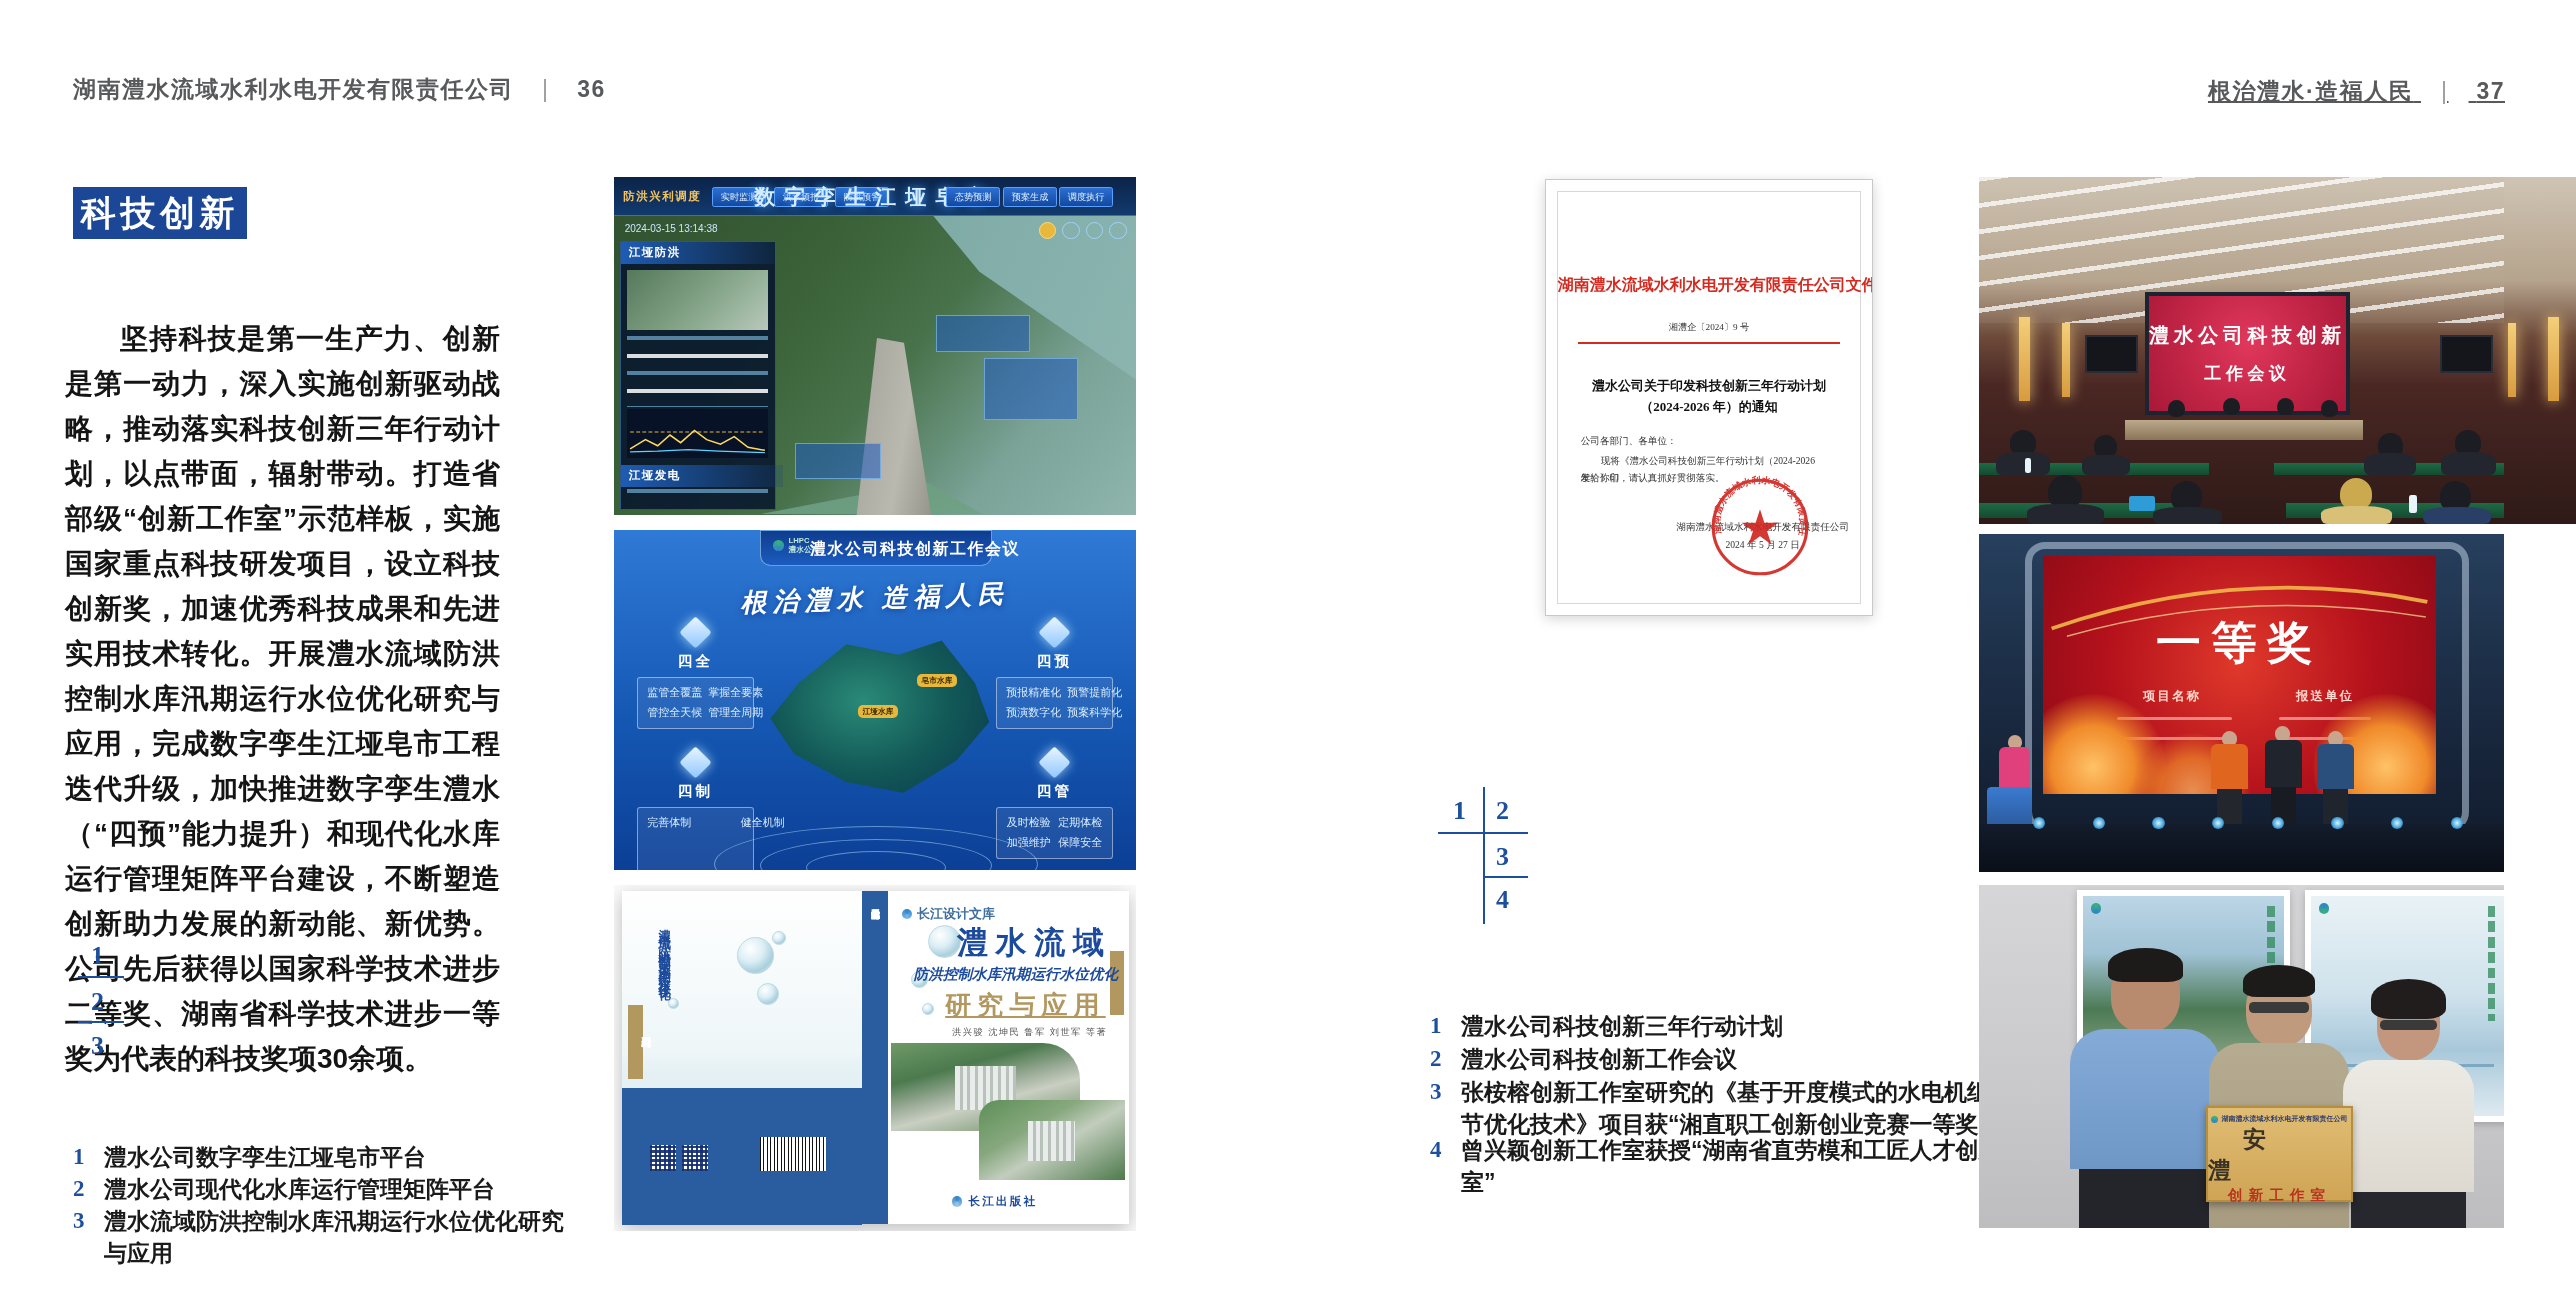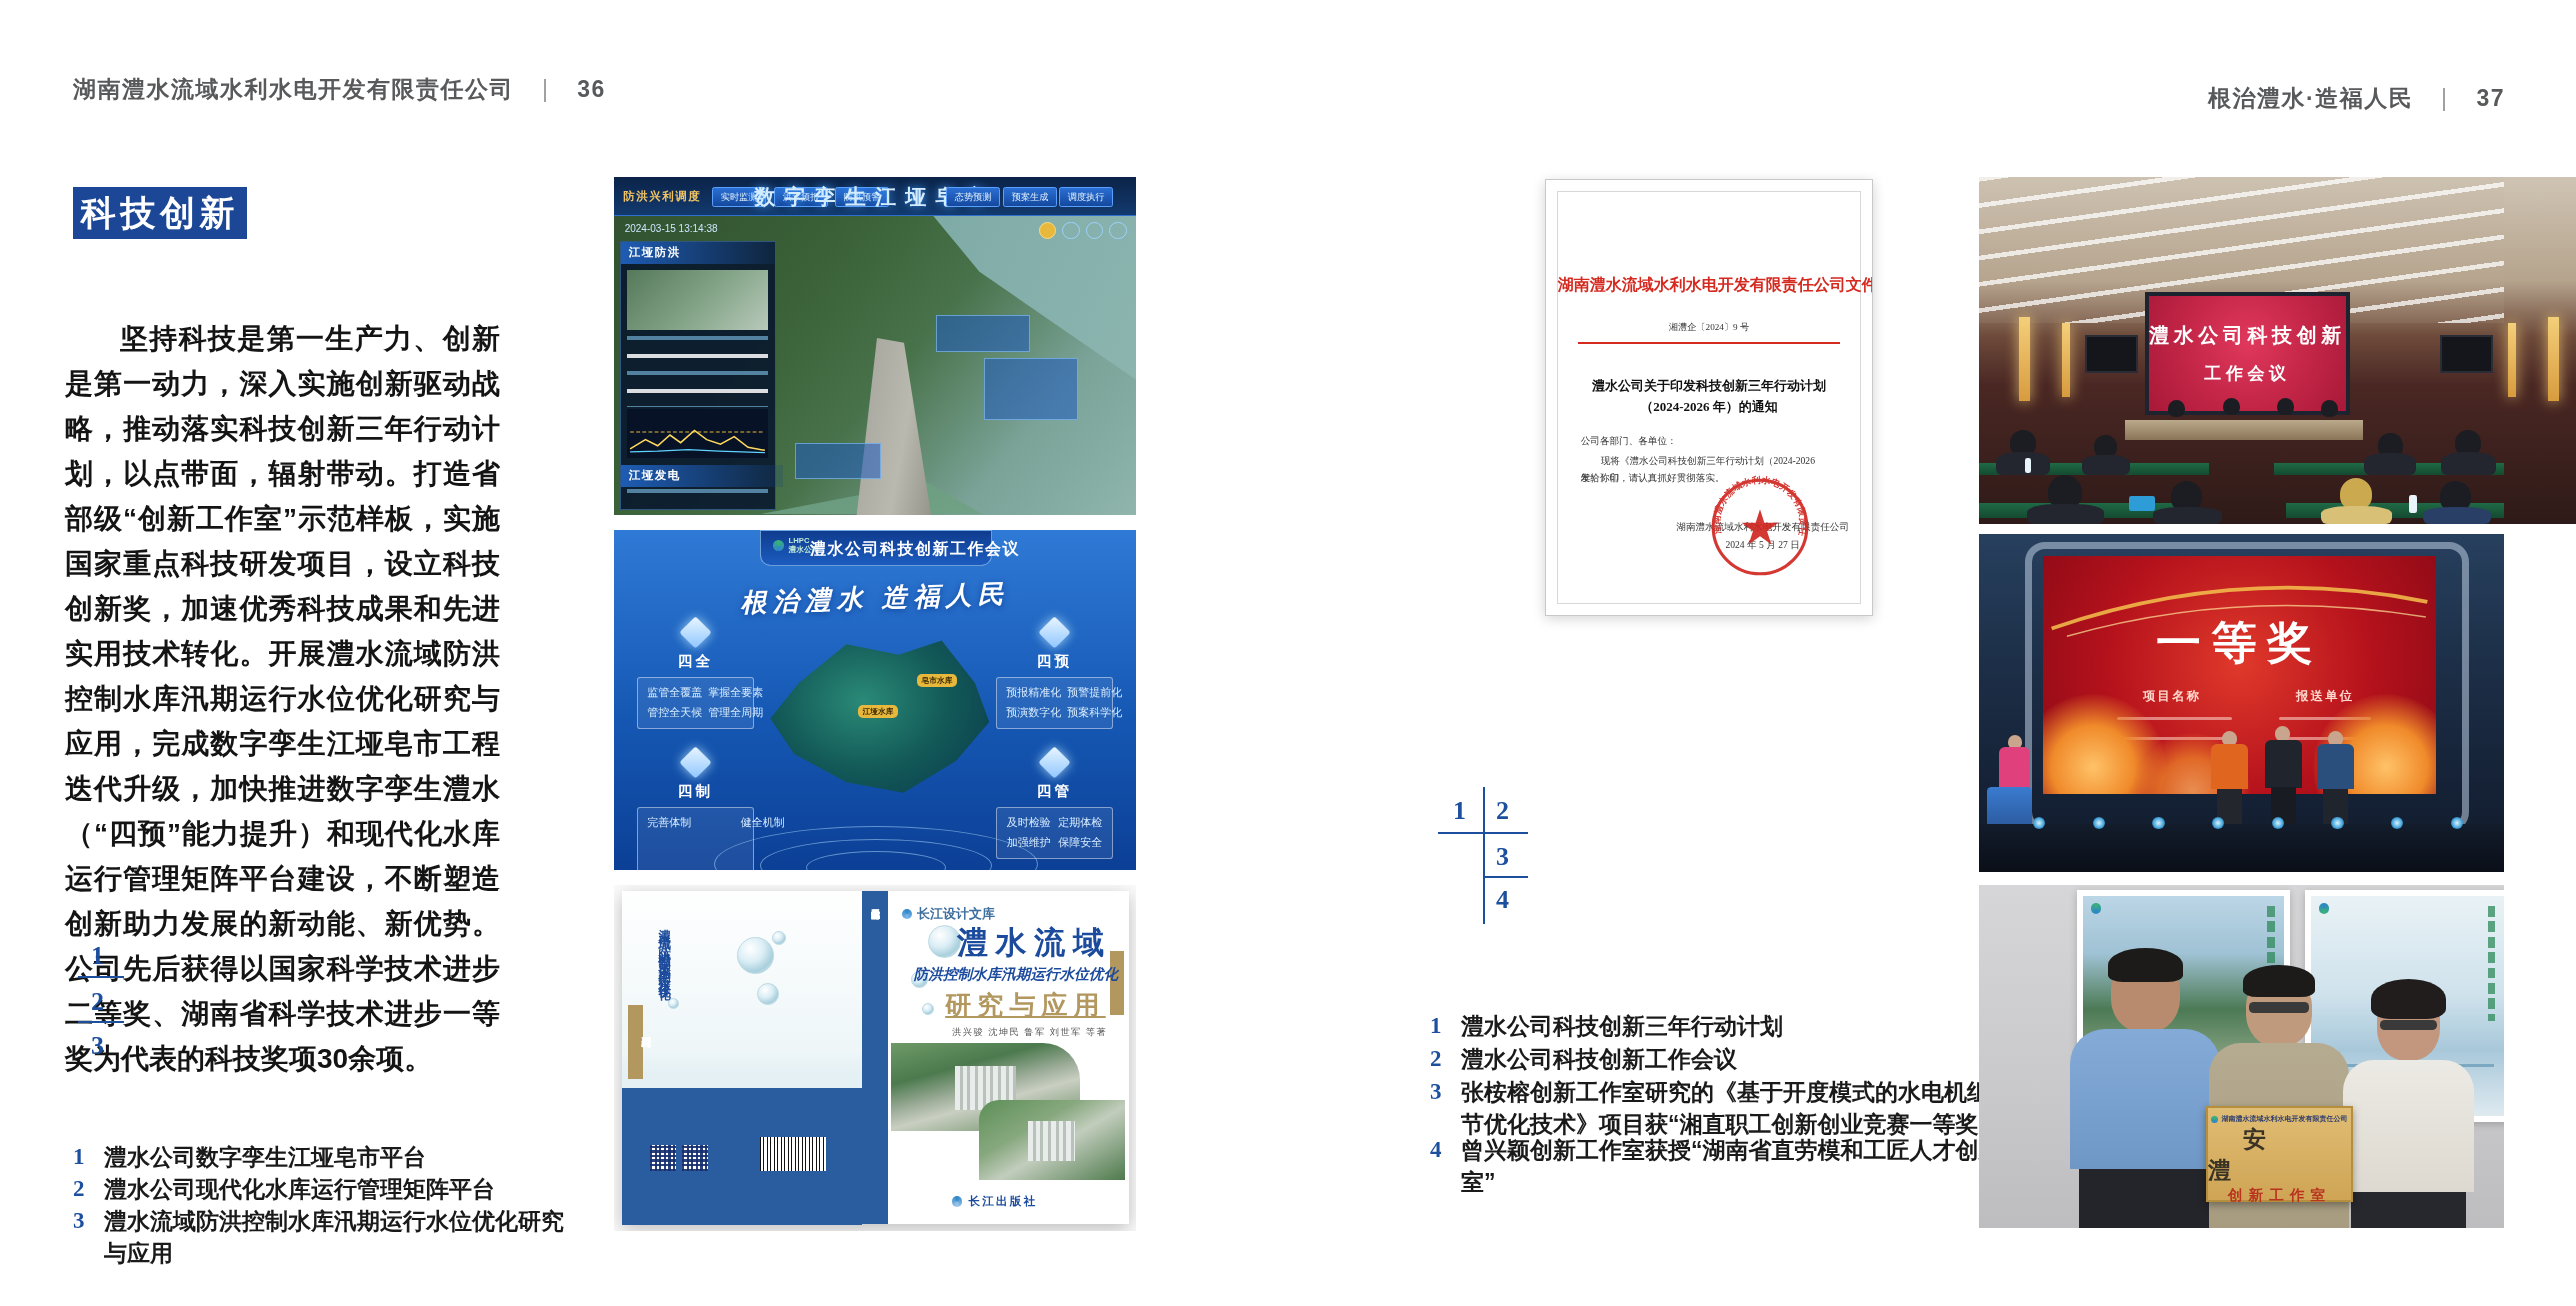--- a/index.html
+++ b/index.html
@@ -120,21 +120,21 @@
 </style>
 </head>
 <body>
 
 <div class="abs hdr" style="left:73px;top:74px;">
   <span>湖南澧水流域水利水电开发有限责任公司</span>
   <span class="sep">|</span>
   <span>36</span>
 </div>
 
-<div class="abs hdr" style="right:71px;top:83px;">
+<div class="abs hdr" style="right:71px;top:76px;text-decoration:underline;">
   <span>根治澧水·造福人民</span>
   <span class="sep">|</span>
   <span>37</span>
 </div>
 
 <div class="abs sec-title" style="left:73px;top:187px;width:174px;height:52px;">科技创新</div>
 
 <div class="abs para" style="left:65px;top:316px;width:435px;">坚持科技是第一生产力、创新是第一动力，深入实施创新驱动战略，推动落实科技创新三年行动计划，以点带面，辐射带动。打造省部级“创新工作室”示范样板，实施国家重点科技研发项目，设立科技创新奖，加速优秀科技成果和先进实用技术转化。开展澧水流域防洪控制水库汛期运行水位优化研究与应用，完成数字孪生江垭皂市工程迭代升级，加快推进数字孪生澧水（“四预”能力提升）和现代化水库运行管理矩阵平台建设，不断塑造创新助力发展的新动能、新优势。公司先后获得以国家科学技术进步二等奖、湖南省科学技术进步一等奖为代表的科技奖项30余项。</div>
 
 <div class="abs idx-num" style="left:91px;top:941px;">1</div>

